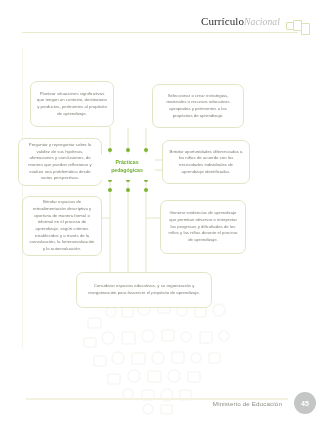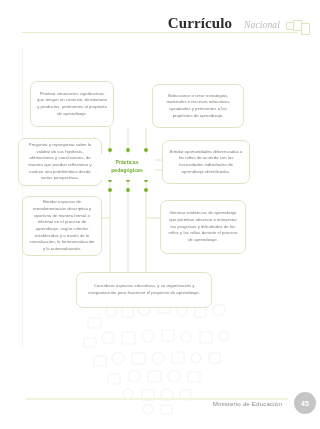--- a/index.html
+++ b/index.html
@@ -43,32 +43,32 @@
   }
   .header-title {
     position: absolute;
     right: 40px;
     top: 15px;
     white-space: nowrap;
     font-size: 9.2px;
     letter-spacing: 0.1px;
   }
   .header-title .t-bold {
-    font-weight: bold;
+    font-weight: normal;
     color: #2c2c2a;
     font-family: "Liberation Serif", serif;
-    font-size: 15px;
+    font-size: 11px;
     margin-top: 40px;
   }
   .header-title .t-light {
     color: #b9bbb7;
     font-family: "Liberation Serif", serif;
     font-size: 9.6px;
     font-style: italic;
-    margin-left: 12px;
+    margin-left: 0;
   }
   
   .logo-mark {
     position: absolute;
     right: 10px;
     top: 20px;
     width: 26px;
     height: 16px;
   }
   .logo-mark .lm {

